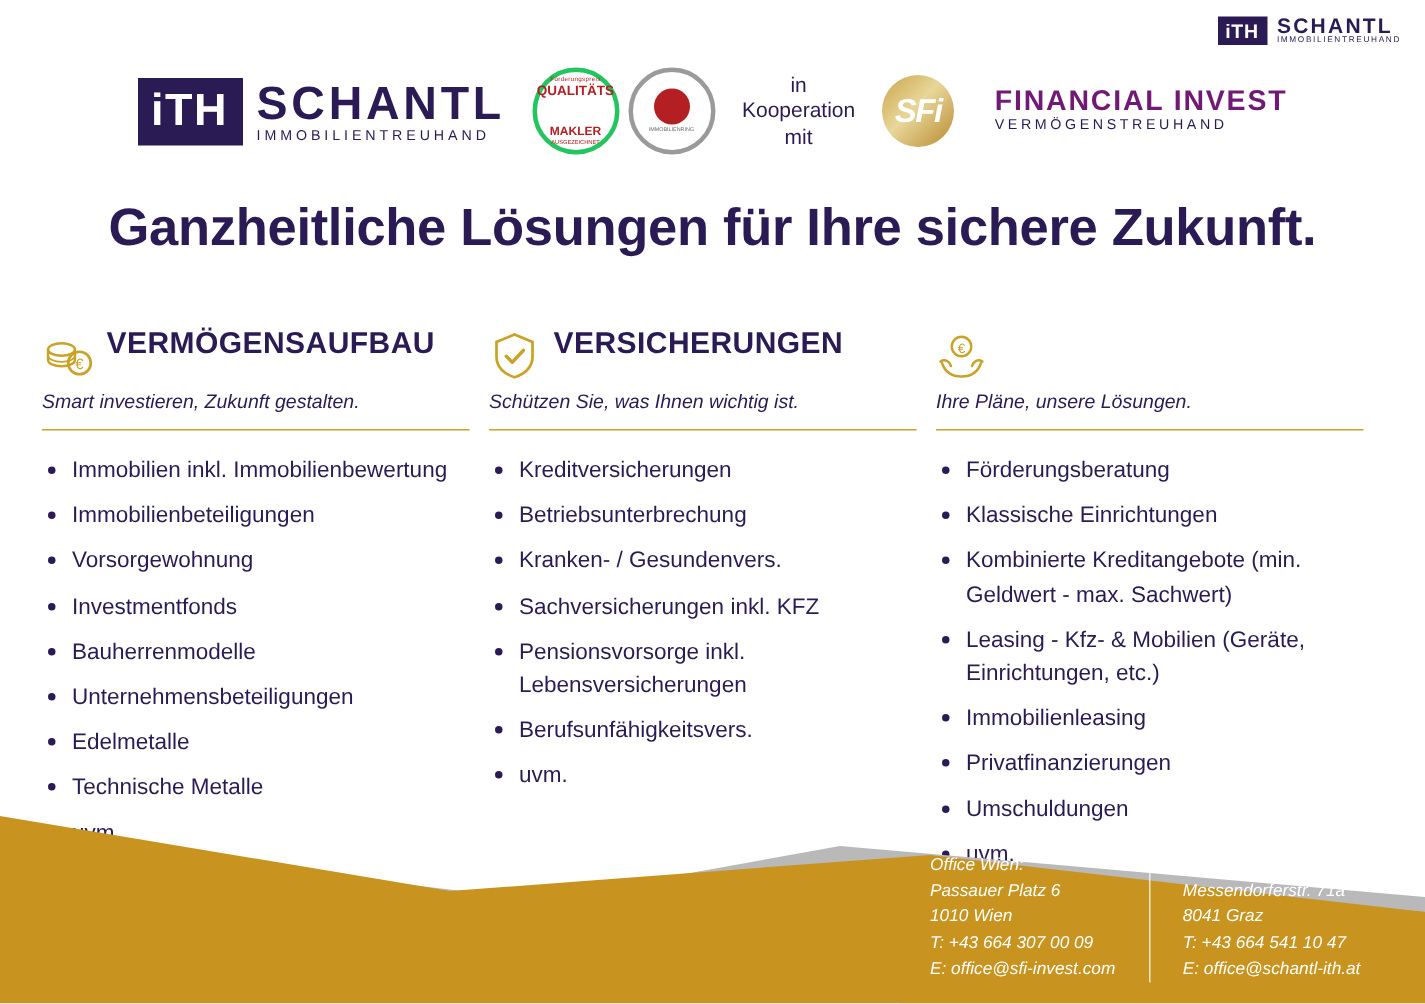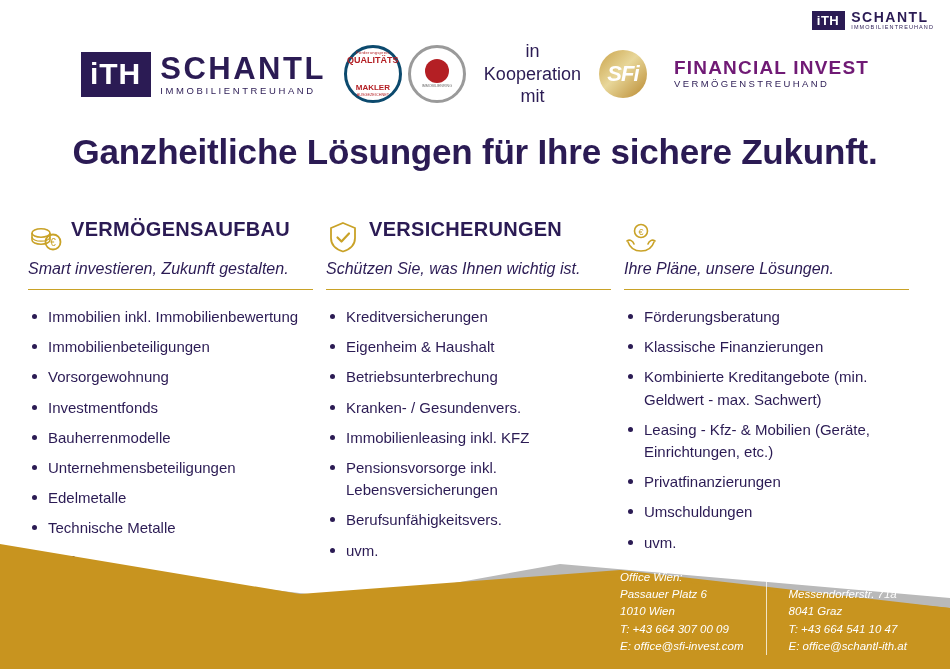--- a/index.html
+++ b/index.html
@@ -85,21 +85,21 @@
   .seal {
     width: 52px; height: 52px;
     border-radius: 50%;
     display: flex; flex-direction: column;
     align-items: center; justify-content: center;
     text-align: center;
     line-height: 1.05;
   }
   .seal-red {
     background: #ffffff;
-    border: 3px solid #0c4a6e;
+    border: 3px solid #22c55e;
     color: #b41f24;
   }
   .seal-red .t1 { font-size: 4.2px; letter-spacing: .2px; }
   .seal-red .t2 { font-size: 9px; font-weight: bold; }
   .seal-red .t3 { font-size: 8px; font-weight: bold; margin-top: 19px; }
   .seal-red .t4 { font-size: 3.8px; }
   .seal-grey {
     background: #ffffff;
     border: 3px solid #9a9a9a;
     color: #6b6b6b;
@@ -108,21 +108,21 @@
     width: 24px; height: 24px;
     border-radius: 50%;
     background: #b41f24;
     position: relative;
   }
   .seal-grey .cap { font-size: 3.6px; margin-top: 2px; }
 
   .coop {
     text-align: center;
     color: #2b1b54;
-    font-size: 18px;
+    font-size: 14px;
     line-height: 1.25;
     font-weight: normal;
   }
 
   .sfi-logo { display: flex; align-items: center; gap: 27px; }
   .sfi-mark {
     width: 48px; height: 48px;
     border-radius: 50%;
     background: linear-gradient(135deg,#caa34a 0%, #e8d79a 45%, #b9892f 100%);
     color: #ffffff;
@@ -171,21 +171,21 @@
   .col-head { display: flex; align-items: flex-start; gap: 9px; }
   .col-icon { width: 34px; height: 34px; flex: 0 0 34px; margin-top: 2px; }
   .col-title {
     font-size: 20px;
     font-weight: bold;
     color: #2b1b54;
     letter-spacing: 0.3px;
     line-height: 1.1;
   }
   .col-tag {
-    font-size: 16px;
+    font-size: 13px;
     font-style: italic;
     color: #2b1b54;
     margin-top: 6px;
   }
   .col-rule {
     border-bottom: 1.5px solid #c9a227;
     margin-top: 11px;
     width: 285px;
   }
   ul.items {
@@ -331,24 +331,23 @@
           <path d="M17 3 L29 8 v10 c0 7-5.5 11.5-12 13.5C10.5 29.5 5 25 5 18 V8 Z" fill="none" stroke="#c9a227" stroke-width="1.8"></path>
           <path d="M11.5 17.5 l4 4 l7.5 -8" fill="none" stroke="#c9a227" stroke-width="2.2" stroke-linecap="round" stroke-linejoin="round"></path>
         </svg>
       </span>
       <span class="col-title">VERSICHERUNGEN</span>
     </div>
     <div class="col-tag">Schützen Sie, was Ihnen wichtig ist.</div>
     <div class="col-rule"></div>
     <ul class="items">
       <li>Kreditversicherungen</li>
-      <li>Eigenheim &amp; Haushalt</li>
       <li>Betriebsunterbrechung</li>
       <li>Kranken- / Gesundenvers.</li>
-      <li>Immobilienleasing inkl. KFZ</li>
+      <li>Sachversicherungen inkl. KFZ</li>
       <li>Pensionsvorsorge inkl. Lebensversicherungen</li>
       <li>Berufsunfähigkeitsvers.</li>
       <li>uvm.</li>
     </ul>
   </div>
 
   <div class="col">
     <div class="col-head">
       <span class="col-icon">
         <svg viewBox="0 0 34 34" width="34" height="34">
@@ -356,23 +355,24 @@
           <text x="17" y="15" font-size="9" fill="#c9a227" text-anchor="middle" font-family="Liberation Sans, sans-serif">€</text>
           <path d="M3 21 c3 -2 6 0 7 3 M31 21 c-3 -2 -6 0 -7 3" fill="none" stroke="#c9a227" stroke-width="1.6" stroke-linecap="round"></path>
           <path d="M4 22 c2 6 7 9 13 9 s11 -3 13 -9" fill="none" stroke="#c9a227" stroke-width="1.6" stroke-linecap="round"></path>
         </svg>
       </span>
     </div>
     <div class="col-tag">Ihre Pläne, unsere Lösungen.</div>
     <div class="col-rule"></div>
     <ul class="items">
       <li>Förderungsberatung</li>
-      <li>Klassische Finanzierungen</li>
+      <li>Klassische Einrichtungen</li>
       <li>Kombinierte Kreditangebote (min. Geldwert - max. Sachwert)</li>
       <li>Leasing - Kfz- &amp; Mobilien (Geräte, Einrichtungen, etc.)</li>
+      <li>Immobilienleasing</li>
       <li>Privatfinanzierungen</li>
       <li>Umschuldungen</li>
       <li>uvm.</li>
     </ul>
   </div>
 </div>
 
 <div class="band">
   <svg width="950" height="135" viewBox="0 0 950 135">
     <polygon points="0,24 360,66 560,30 950,64 950,135 0,135" fill="#b9b9b9"></polygon>

